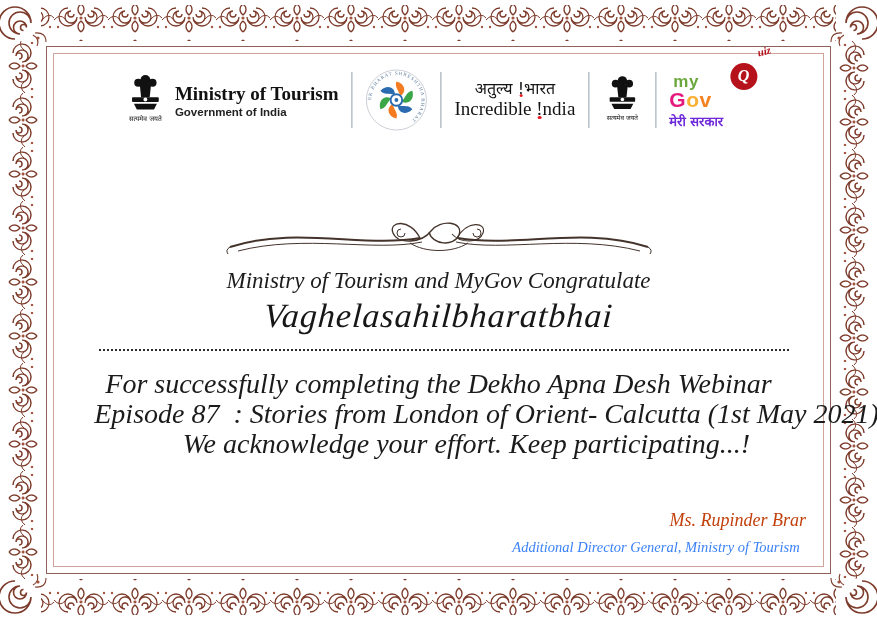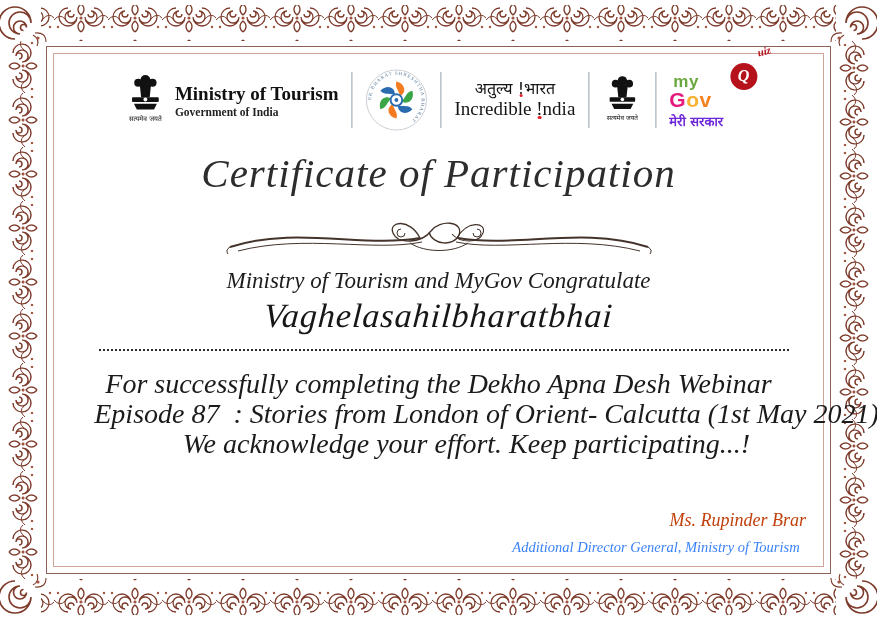--- a/index.html
+++ b/index.html
@@ -8,21 +8,21 @@
   .border-svg{position:absolute;left:0;top:0;width:877px;height:620px;pointer-events:none;}
   .frame-outer{position:absolute;inset:46px;border:1px solid #8d6058;}
   .frame-inner{position:absolute;inset:53px;border:1px solid #cfa49b;}
 
   
   .header{position:absolute;top:64px;left:50%;transform:translateX(-50%);
           display:flex;align-items:center;gap:13px;height:72px;white-space:nowrap;}
   .vdiv{width:1px;height:56px;background:#93a1ad;}
   .ministry{display:flex;align-items:center;gap:9px;}
   .ministry-text .mt-title{font-size:19px;font-weight:bold;color:#111;font-family:"Liberation Serif",serif;}
-  .ministry-text .mt-sub{font-size:11.5px;font-weight:bold;color:#222;font-family:Liberation Serif, serif;margin-top:1px;}
+  .ministry-text .mt-sub{font-size:11.5px;font-weight:bold;color:#222;font-family:Liberation Sans, sans-serif;margin-top:1px;}
   .incind{text-align:center;line-height:1.15;color:#141414;}
   .incind .hi{font-size:16px;font-family:"DejaVu Sans",sans-serif;}
   .incind .en{font-size:19px;font-family:"Liberation Serif",serif;}
   .imark{position:relative;display:inline-block;}
   .imark::after{content:'';position:absolute;left:50%;bottom:1px;width:3.5px;height:3.5px;
                 background:#e31e24;border-radius:50%;transform:translateX(-50%);}
   .mygov{position:relative;font-family:"Liberation Sans",sans-serif;font-weight:bold;
          padding-right:30px;line-height:1;}
   .mygov .row1{font-size:17px;color:#6aa73c;letter-spacing:.5px;margin-left:4px;}
   .mygov .row2{font-size:21px;letter-spacing:.5px;margin-top:-1px;}
@@ -176,21 +176,20 @@
       <div class="row1">my</div>
       <div class="row2"><span class="g">G</span><span class="o">o</span><span class="v">v</span></div>
       <div class="row3">मेरी सरकार</div>
       <div class="quiz-badge">
         <span class="q">Q</span>
         <span class="quiz-script">uiz</span>
       </div>
     </div>
   </div>
 
-  <div class="title callig">Certificate of Participation</div>
 
   <svg class="flourish" viewBox="0 0 430 46">
     <g stroke="#44332b" fill="none">
       <path d="M6 35 C 70 14, 140 36, 196 26" stroke-width="2"></path>
       <path d="M14 39 C 80 22, 150 40, 198 30" stroke-width="1"></path>
       <path d="M6 35 q-5 3 -2 7" stroke-width="1"></path>
       <path d="M424 35 C 360 14, 290 36, 234 26" stroke-width="2"></path>
       <path d="M416 39 C 350 22, 280 40, 232 30" stroke-width="1"></path>
       <path d="M424 35 q5 3 2 7" stroke-width="1"></path>
       <path d="M196 26 C 186 6, 164 9, 169 21 C 174 33, 198 31, 207 19 C 216 7, 240 9, 235 23 C 230 35, 208 33, 205 20" stroke-width="1.3"></path>

